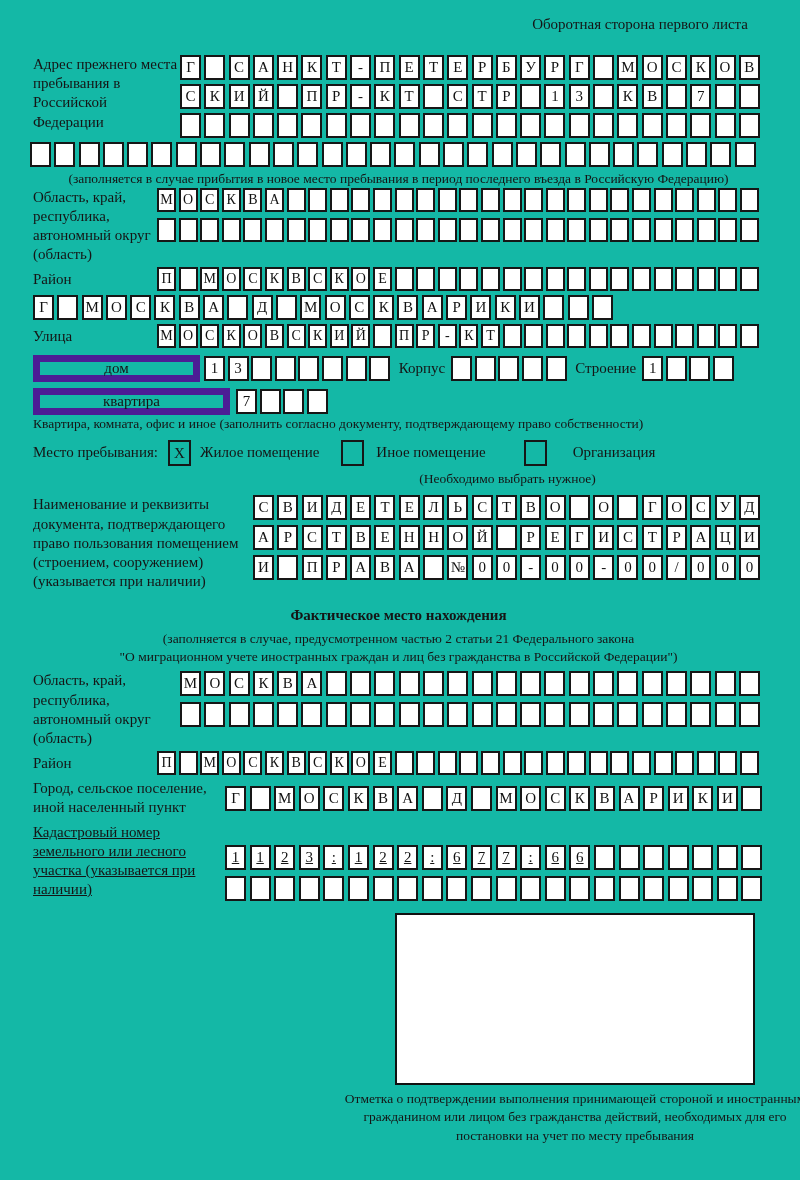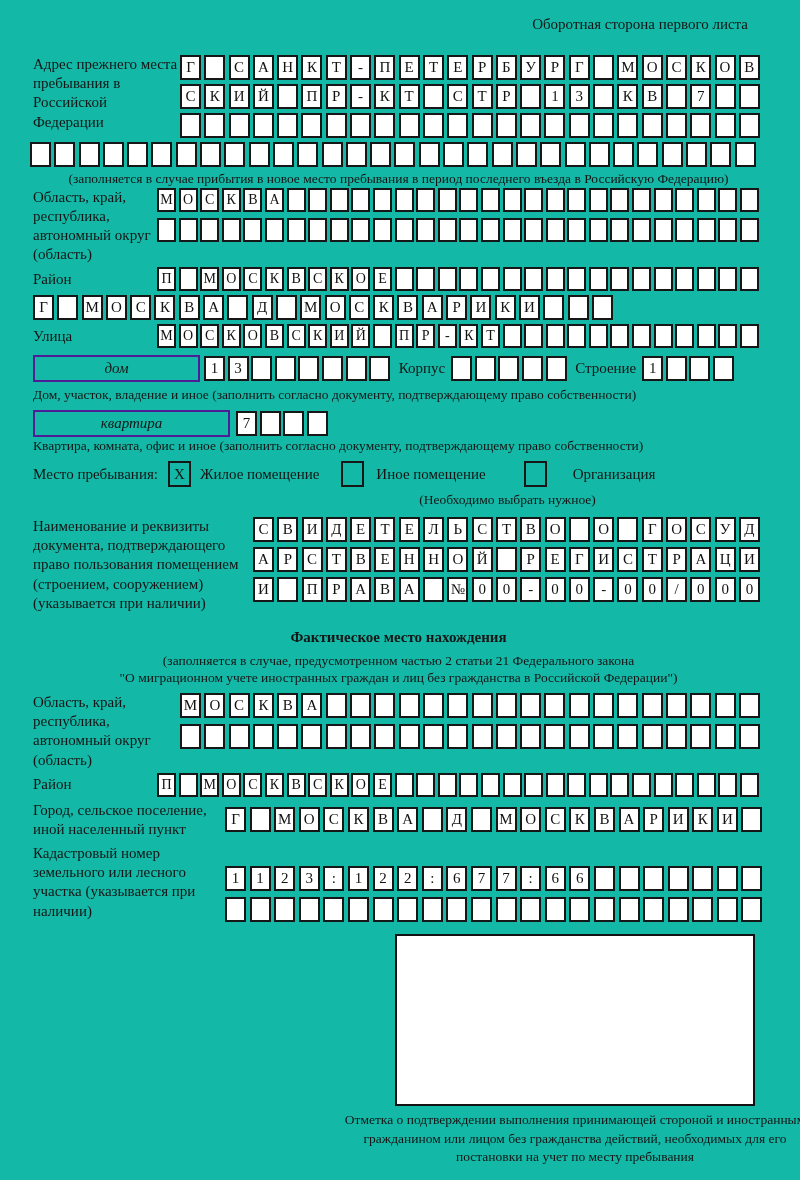--- a/index.html
+++ b/index.html
@@ -41,24 +41,23 @@
   .md .cell{width:21px;height:25px;margin-right:3.3px;font-size:15px;line-height:21px;}
   .md22 .cell{width:21px;height:25px;margin-right:3.6px;font-size:15px;line-height:21px;}
   .sm .cell{width:19px;height:24px;margin-right:2.6px;font-size:14px;line-height:20px;}
   .mb4{margin-bottom:4px;}
   .mb6{margin-bottom:6px;}
   .mb5{margin-bottom:5px;}
   .note{font-size:13.5px;line-height:1.3;}
   .center-text{text-align:center;}
   .sec-title{font-weight:bold;font-size:15.5px;text-align:center;margin:10px 0 8px 0;}
   .labelbox{
-    box-sizing:border-box;border:2px solid #4c1d95;height:27px;
+    box-sizing:border-box;border:7px solid #4c1d95;height:27px;
     display:flex;align-items:center;justify-content:center;
     font-size:15px;
-    font-style:italic;
   }
   .inline-lbl{font-size:15px;margin:0 6px;white-space:nowrap;}
   .house-cells .cell{width:21px;height:25px;margin-right:2.6px;font-size:15px;line-height:21px;}
   .checkbox{
     box-sizing:border-box;width:23px;height:26px;border:2px solid #161616;
     text-align:center;font-size:15px;line-height:22px;flex:0 0 auto;
   }
   .stamp-box{
     box-sizing:border-box;
     width:360px;height:172px;border:2px solid #111;
@@ -379,21 +378,20 @@
         <span class="cell"></span>
       </div>
     <span class="inline-lbl">Строение</span>
     <div class="boxrow house-cells">
         <span class="cell">1</span>
         <span class="cell"></span>
         <span class="cell"></span>
         <span class="cell"></span>
       </div>
   </div>
-  <div class="note" style="margin-top:4px;">Дом, участок, владение и иное (заполнить согласно документу, подтверждающему право собственности)</div>
 
   <div class="flexrow center" style="margin-top:6px;">
     <div class="labelbox" style="width:197px;margin-right:6px;">квартира</div>
     <div class="boxrow house-cells">
         <span class="cell">7</span>
         <span class="cell"></span>
         <span class="cell"></span>
         <span class="cell"></span>
       </div>
   </div>
@@ -602,21 +600,21 @@
         <span class="cell">В</span>
         <span class="cell">А</span>
         <span class="cell">Р</span>
         <span class="cell">И</span>
         <span class="cell">К</span>
         <span class="cell">И</span>
         <span class="cell"></span>
       </div>
   </div>
 
-  <div class="flexrow" style="margin-top:5px;">
+  <div class="flexrow" style="margin-top:5px;text-decoration:underline;">
     <div class="label w192">Кадастровый номер земельного или лесного участка (указывается при наличии)</div>
     <div class="grids">
       <div class="boxrow md22 mb6" style="margin-top:22px;">
           <span class="cell">1</span>
           <span class="cell">1</span>
           <span class="cell">2</span>
           <span class="cell">3</span>
           <span class="cell">:</span>
           <span class="cell">1</span>
           <span class="cell">2</span>

